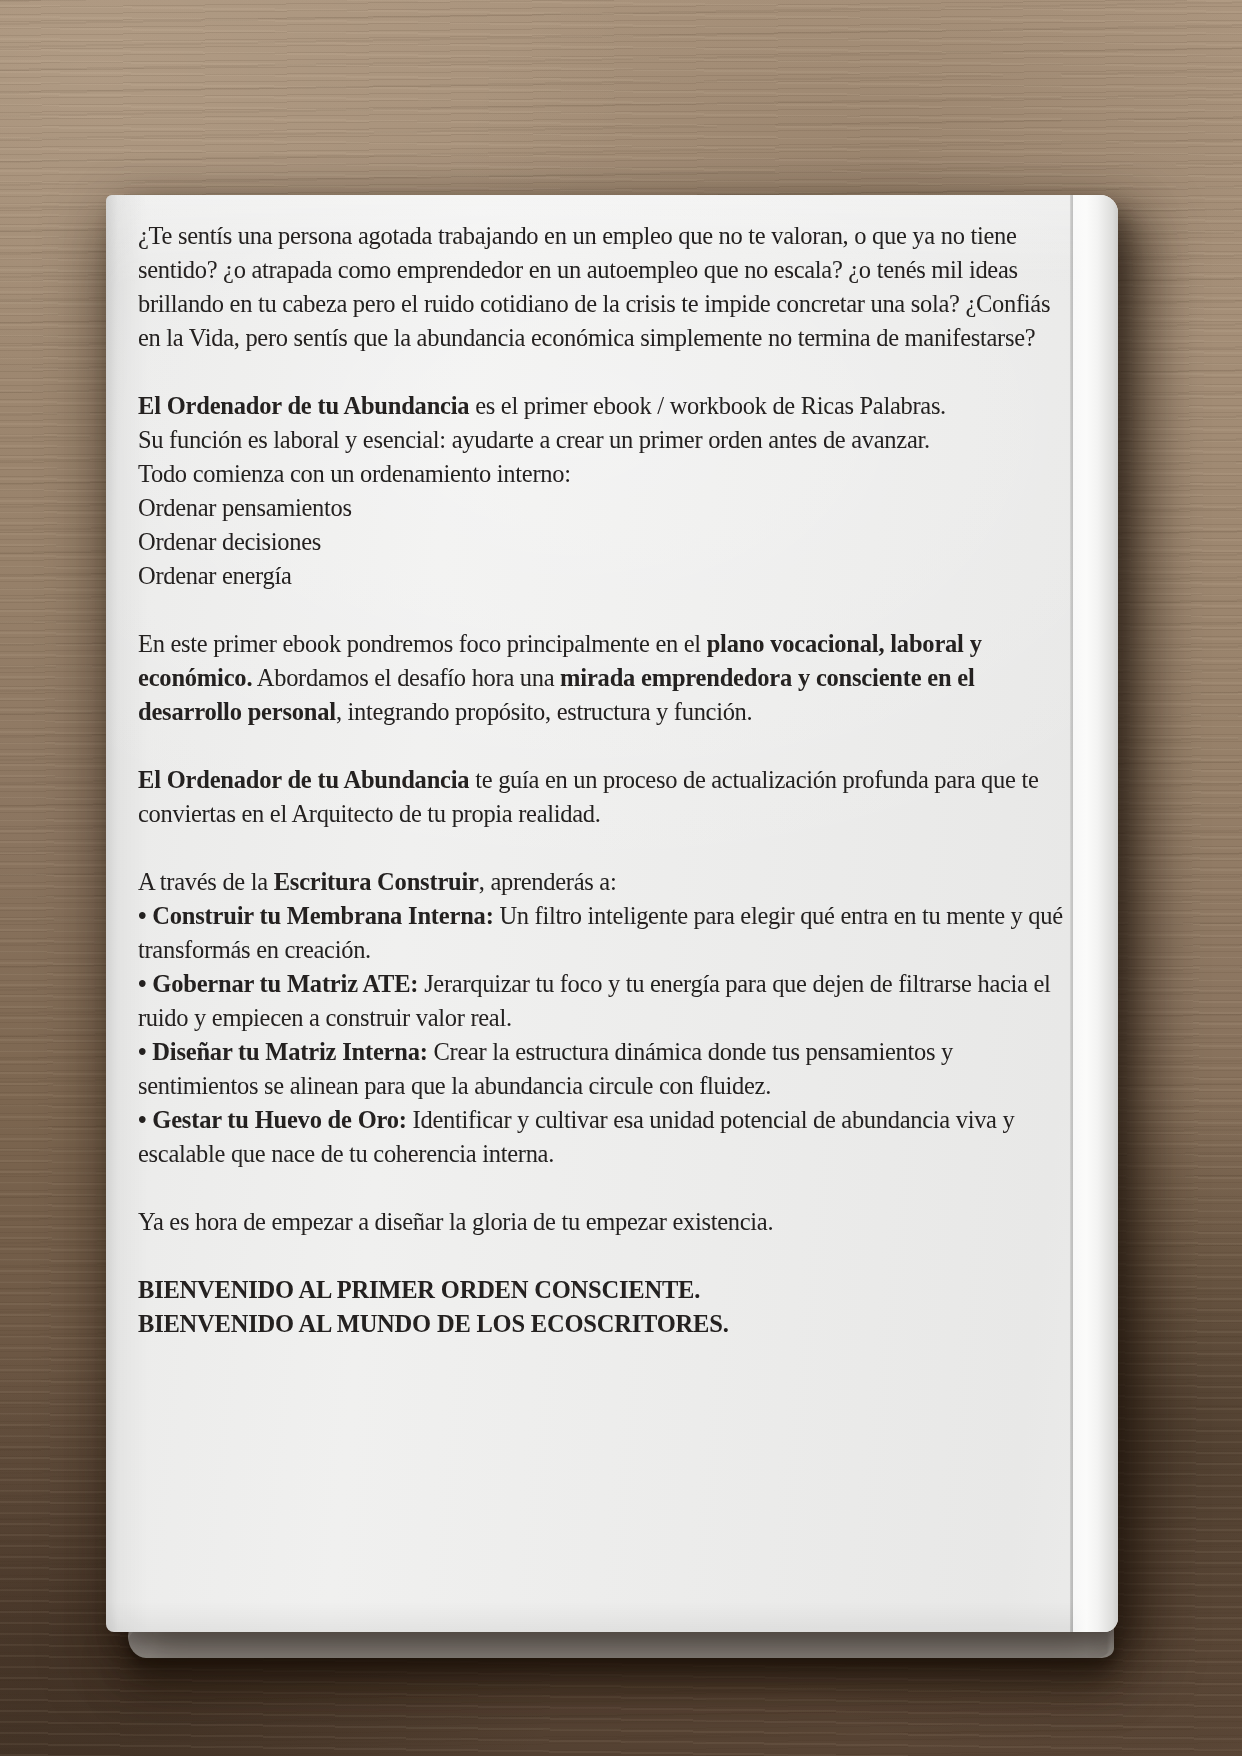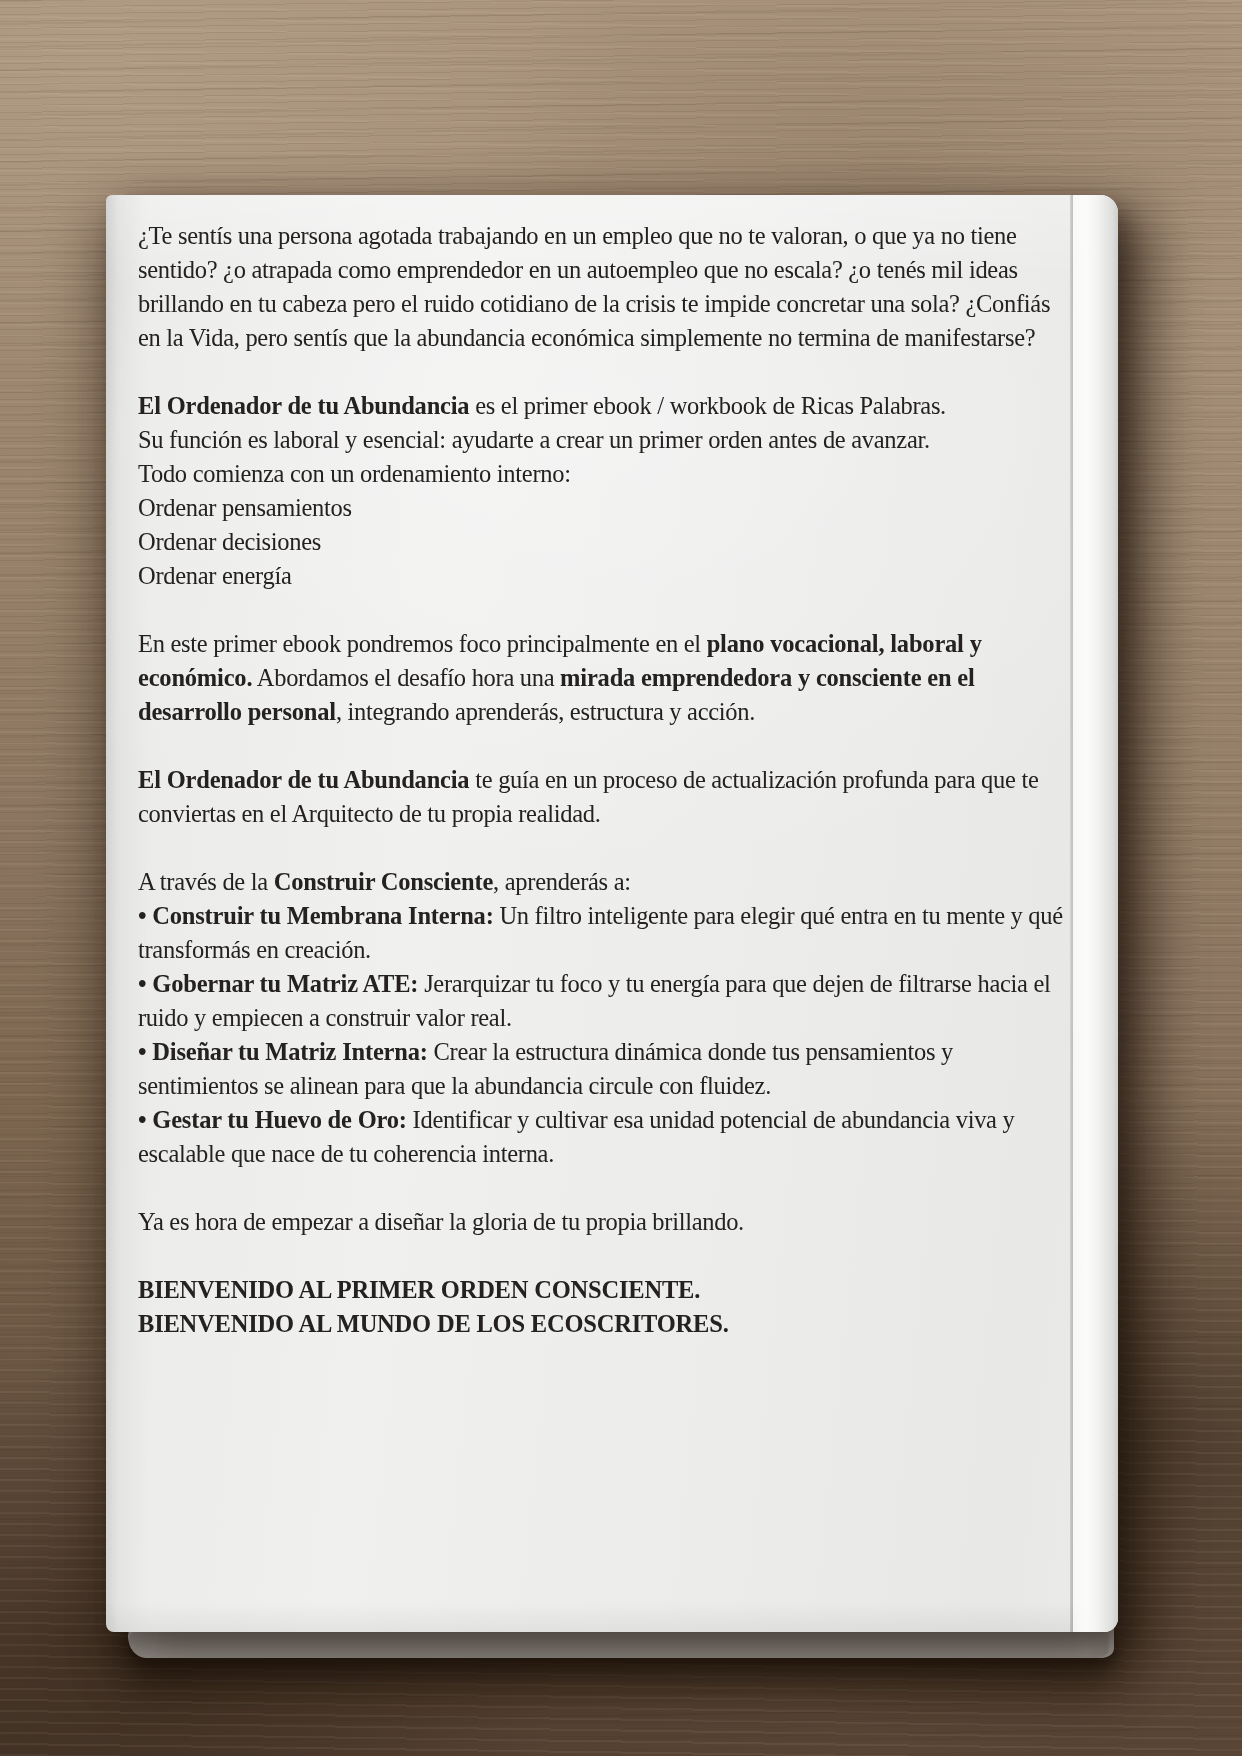--- a/index.html
+++ b/index.html
@@ -121,52 +121,52 @@
         <div class="line">
           <span class="seg">Ordenar decisiones</span>
         </div>
         <div class="line">
           <span class="seg">Ordenar energía</span>
         </div>
       </div>
 
       <div class="block">
         <div class="line">
-          <span class="seg">En este primer ebook pondremos foco principalmente en el </span><span class="seg b">plano vocacional, laboral y económico.</span><span class="seg"> Abordamos el desafío hora una </span><span class="seg b">mirada emprendedora y consciente en el desarrollo personal</span><span class="seg">, integrando aprenderás, estructura y acción.</span>
+          <span class="seg">En este primer ebook pondremos foco principalmente en el </span><span class="seg b">plano vocacional, laboral y económico.</span><span class="seg"> Abordamos el desafío hora una </span><span class="seg b">mirada emprendedora y consciente en el desarrollo personal</span><span class="seg">, integrando propósito, estructura y función.</span>
         </div>
       </div>
 
       <div class="block">
         <div class="line">
           <span class="seg b">El Ordenador de tu Abundancia</span><span class="seg"> te guía en un proceso de actualización profunda para que te conviertas en el Arquitecto de tu propia realidad.</span>
         </div>
       </div>
 
       <div class="block">
         <div class="line">
-          <span class="seg">A través de la </span><span class="seg b">Construir Consciente</span><span class="seg">, aprenderás a:</span>
+          <span class="seg">A través de la </span><span class="seg b">Escritura Construir</span><span class="seg">, aprenderás a:</span>
         </div>
         <div class="line">
           <span class="seg b">• Construir tu Membrana Interna:</span><span class="seg"> Un filtro inteligente para elegir qué entra en tu mente y qué transformás en creación.</span>
         </div>
         <div class="line">
           <span class="seg b">• Gobernar tu Matriz ATE:</span><span class="seg"> Jerarquizar tu foco y tu energía para que dejen de filtrarse hacia el ruido y empiecen a construir valor real.</span>
         </div>
         <div class="line">
           <span class="seg b">• Diseñar tu Matriz Interna:</span><span class="seg"> Crear la estructura dinámica donde tus pensamientos y sentimientos se alinean para que la abundancia circule con fluidez.</span>
         </div>
         <div class="line">
           <span class="seg b">• Gestar tu Huevo de Oro:</span><span class="seg"> Identificar y cultivar esa unidad potencial de abundancia viva y escalable que nace de tu coherencia interna.</span>
         </div>
       </div>
 
 
       <div class="block">
         <div class="line">
-          <span class="seg">Ya es hora de empezar a diseñar la gloria de tu propia brillando.</span>
+          <span class="seg">Ya es hora de empezar a diseñar la gloria de tu empezar existencia.</span>
         </div>
       </div>
 
       <div class="block">
         <div class="line">
           <span class="seg b">BIENVENIDO AL PRIMER ORDEN CONSCIENTE.</span>
         </div>
         <div class="line">
           <span class="seg b">BIENVENIDO AL MUNDO DE LOS ECOSCRITORES.</span>
         </div>

